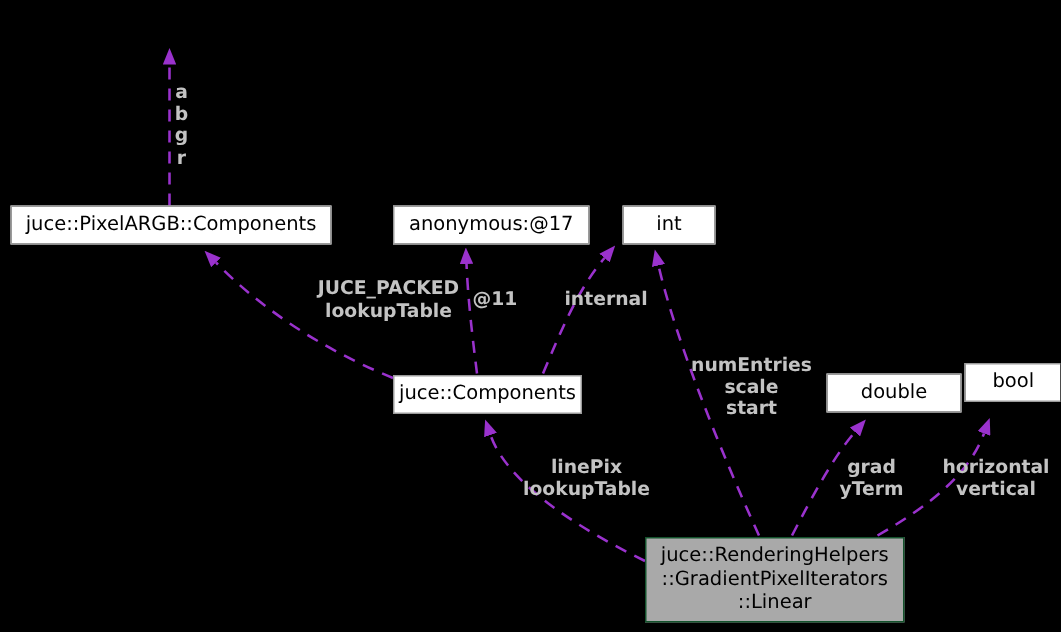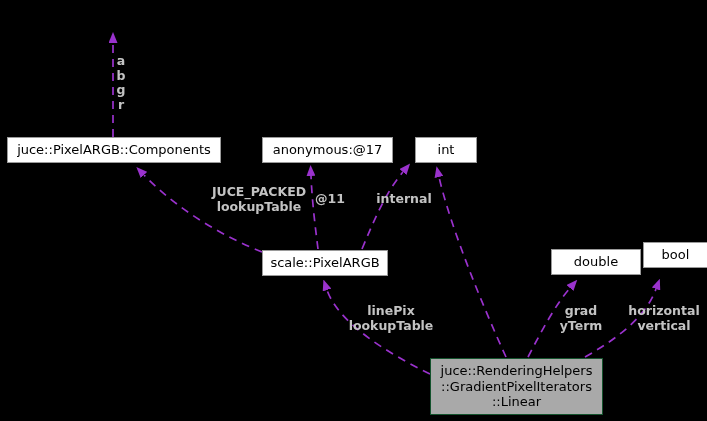--- a/index.html
+++ b/index.html
@@ -72,21 +72,21 @@
   <div class="node" style="left:7px;top:137px;width:214px;height:26px">
     <span>juce::PixelARGB::Components</span>
   </div>
   <div class="node" style="left:262px;top:137px;width:131px;height:26px">
     <span>anonymous:@17</span>
   </div>
   <div class="node" style="left:415px;top:137px;width:62px;height:26px">
     <span>int</span>
   </div>
   <div class="node" style="left:262px;top:250px;width:126px;height:26px">
-    <span>scale::PixelARGB</span>
+    <span>juce::Components</span>
   </div>
   <div class="node" style="left:551px;top:249px;width:90px;height:26px">
     <span>double</span>
   </div>
   <div class="node" style="left:643px;top:242px;width:65px;height:26px">
     <span>bool</span>
   </div>
   <div class="node highlight" style="left:430px;top:358px;width:173px;height:57px">
     <span>juce::RenderingHelpers</span>
     <span>::GradientPixelIterators</span>
@@ -102,20 +102,25 @@
   <div class="elabel" style="left:259px;top:185px">
     <div>JUCE_PACKED</div>
     <div>lookupTable</div>
   </div>
   <div class="elabel" style="left:330px;top:192px">
     <div>@11</div>
   </div>
   <div class="elabel" style="left:404px;top:192px">
     <div>internal</div>
   </div>
+  <div class="elabel" style="left:501px;top:236px">
+    <div>numEntries</div>
+    <div>scale</div>
+    <div>start</div>
+  </div>
   <div class="elabel" style="left:391px;top:304px">
     <div>linePix</div>
     <div>lookupTable</div>
   </div>
   <div class="elabel" style="left:581px;top:304px">
     <div>grad</div>
     <div>yTerm</div>
   </div>
   <div class="elabel" style="left:664px;top:304px">
     <div>horizontal</div>

